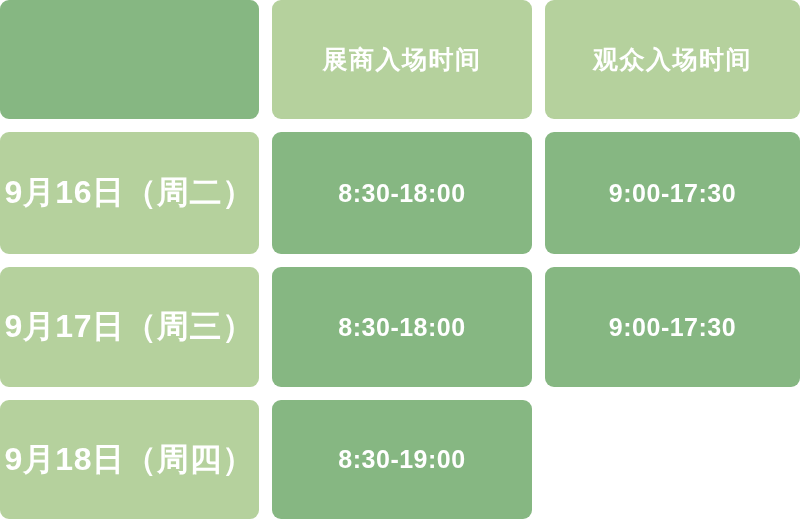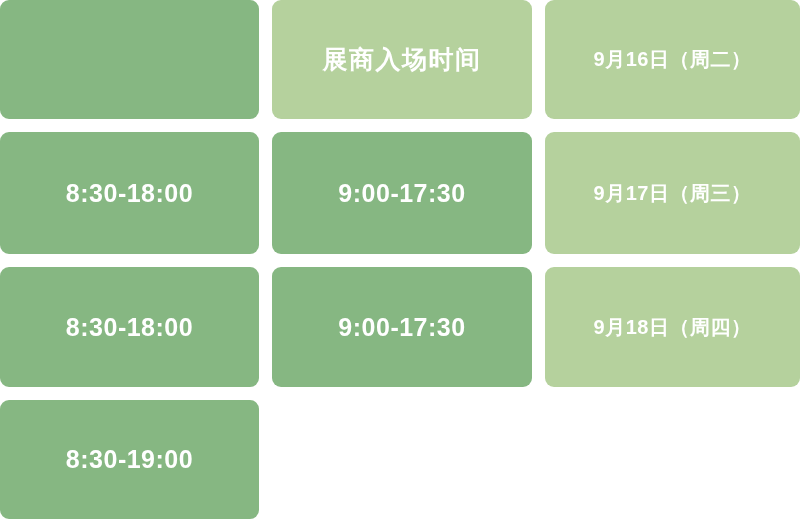--- a/index.html
+++ b/index.html
@@ -45,38 +45,41 @@
     background: #b5d19d;
   }
   .cell-empty {
     background: #86b782;
   }
   .header-label {
     font-size: 25px;
     letter-spacing: 1.5px;
   }
   .date-label {
-    font-size: 20px;
+    font-size: 32px;
     letter-spacing: 0.5px;
   }
   .time-label {
     font-size: 25px;
     letter-spacing: 0.5px;
   }
 </style>
 </head>
 <body>
 
 <div class="schedule-table">
 
   <div class="cell cell-empty">
     <span></span>
   </div>
   <div class="cell cell-light">
     <span class="header-label">展商入场时间</span>
+  </div>
+  <div class="cell cell-light">
+    <span class="header-label">观众入场时间</span>
   </div>
 
   <div class="cell cell-light">
     <span class="date-label">9月16日（周二）</span>
   </div>
   <div class="cell cell-mid">
     <span class="time-label">8:30-18:00</span>
   </div>
   <div class="cell cell-mid">
     <span class="time-label">9:00-17:30</span>

